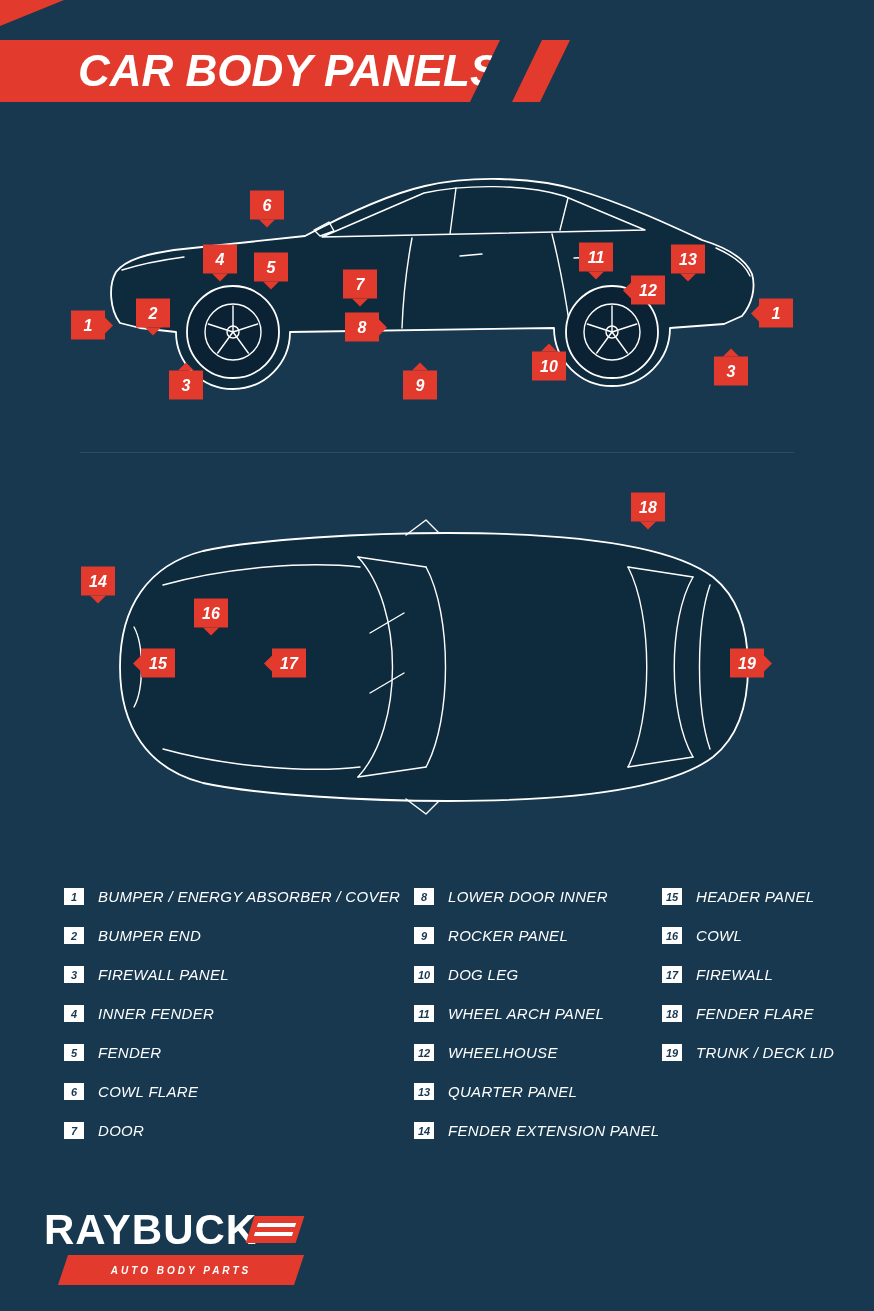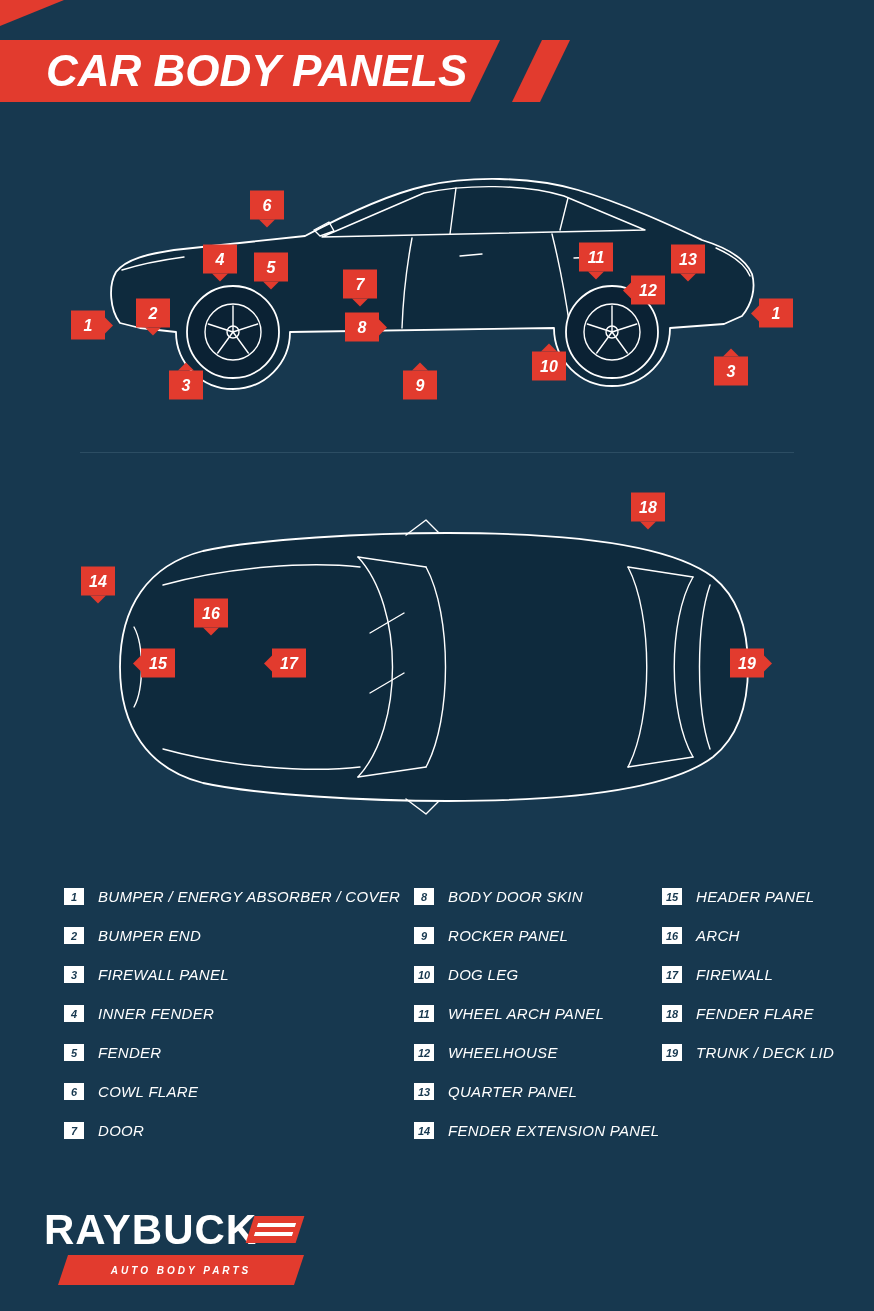--- a/index.html
+++ b/index.html
@@ -16,21 +16,21 @@
   }
   
   .corner-accent{
     position:absolute;top:0;left:0;width:0;height:0;
     border-top:26px solid var(--red);border-right:64px solid transparent;
   }
   
   .banner{
     position:absolute;top:40px;left:0;width:500px;height:62px;background:var(--red);
     clip-path:polygon(0 0,100% 0,calc(100% - 30px) 100%,0 100%);
-    display:flex;align-items:center;
+    display:flex;align-items:center;padding-left:32px;
   }
   .banner h1{
     padding-left:46px;color:var(--white);font-style:italic;font-weight:800;
     font-size:44px;letter-spacing:0;white-space:nowrap;
     font-family:"Liberation Sans",sans-serif;
   }
   .banner-slash{
     position:absolute;top:40px;left:512px;width:58px;height:62px;background:var(--red);
     clip-path:polygon(30px 0,58px 0,28px 100%,0 100%);
   }
@@ -217,21 +217,21 @@
           <span class="legend-label">COWL FLARE</span>
         </div>
         <div class="legend-row">
           <span class="legend-num">7</span>
           <span class="legend-label">DOOR</span>
         </div>
       </div>
     <div class="legend-col c2">
         <div class="legend-row">
           <span class="legend-num">8</span>
-          <span class="legend-label">BODY DOOR SKIN</span>
+          <span class="legend-label">LOWER DOOR INNER</span>
         </div>
         <div class="legend-row">
           <span class="legend-num">9</span>
           <span class="legend-label">ROCKER PANEL</span>
         </div>
         <div class="legend-row">
           <span class="legend-num">10</span>
           <span class="legend-label">DOG LEG</span>
         </div>
         <div class="legend-row">
@@ -251,21 +251,21 @@
           <span class="legend-label">FENDER EXTENSION PANEL</span>
         </div>
       </div>
     <div class="legend-col c3">
         <div class="legend-row">
           <span class="legend-num">15</span>
           <span class="legend-label">HEADER PANEL</span>
         </div>
         <div class="legend-row">
           <span class="legend-num">16</span>
-          <span class="legend-label">ARCH</span>
+          <span class="legend-label">COWL</span>
         </div>
         <div class="legend-row">
           <span class="legend-num">17</span>
           <span class="legend-label">FIREWALL</span>
         </div>
         <div class="legend-row">
           <span class="legend-num">18</span>
           <span class="legend-label">FENDER FLARE</span>
         </div>
         <div class="legend-row">

